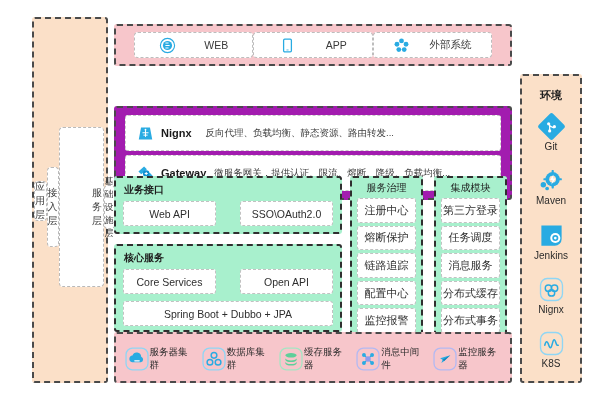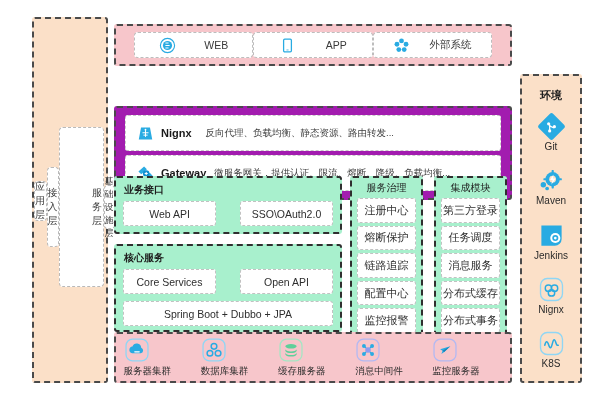--- a/index.html
+++ b/index.html
@@ -98,21 +98,21 @@
   }
   .svc-col .citem:last-child{margin-bottom:0;}
 
   
   .infra-row{
     position:absolute;left:114px;top:332px;width:398px;height:51px;
     background:#f7c6cb;border:2px dashed #4a4a4a;border-radius:3px;
     box-sizing:border-box;display:flex;align-items:center;
     justify-content:space-around;padding:0 4px;
   }
-  .infra-item{display:flex;flex-direction:column;align-items:flex-start;width:70px;}
+  .infra-item{display:flex;align-items:flex-end;width:70px;}
   .infra-item .lbl{font-size:9.5px;color:#2b2b2b;margin-top:2px;}
 
   
   .env-col{
     position:absolute;left:520px;top:74px;width:62px;height:309px;
     background:#fbe0c8;border:2px dashed #4a4a4a;border-radius:3px;
     box-sizing:border-box;display:flex;flex-direction:column;align-items:center;
     padding:12px 0 4px 0;
   }
   .env-title{font-size:11px;font-weight:bold;color:#1d1d1d;margin-bottom:2px;}

